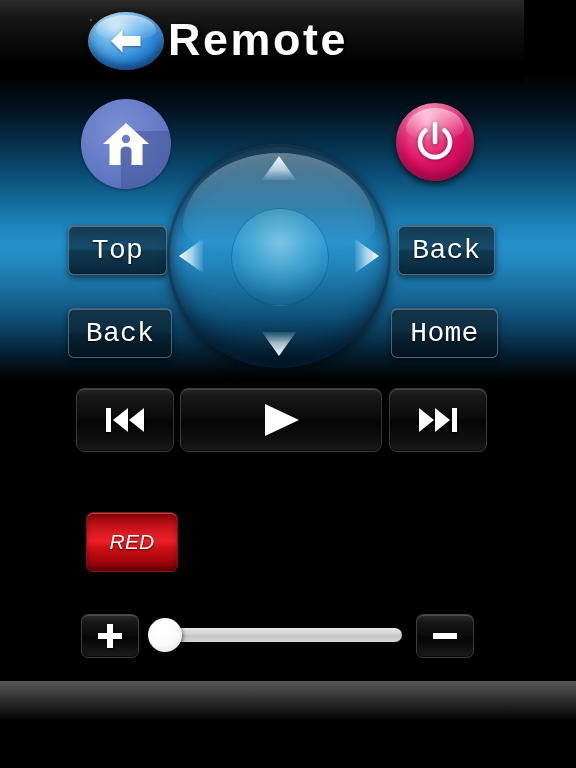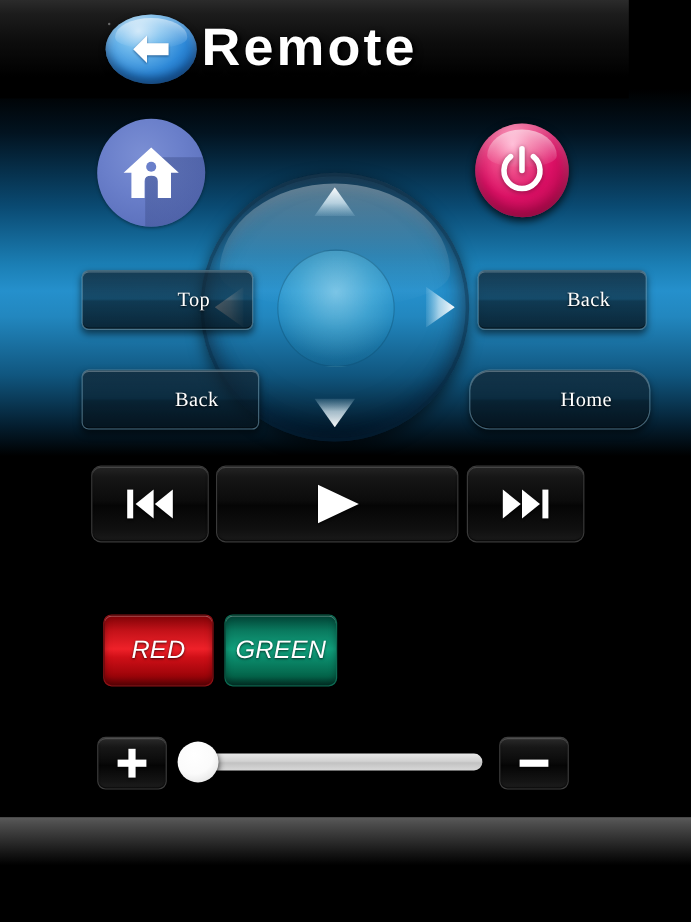--- a/index.html
+++ b/index.html
@@ -270,41 +270,40 @@
 
   
   .glass-btn {
     position: absolute;
     z-index: 6;
     display: flex;
     align-items: center;
     justify-content: center;
     border-radius: 6px;
     color: #ffffff;
-    font-size: 17px;
-    font-family: Liberation Serif, serif;
+    font-size: 28px;
+    font-family: Liberation Mono, monospace;
     letter-spacing: 0.3px;
     cursor: pointer;
     background: linear-gradient(to bottom,
         rgba(20,40,55,0.78) 0%,
         rgba(12,34,48,0.62) 48%,
         rgba(8,26,38,0.72) 52%,
         rgba(6,20,30,0.82) 100%);
     border: 1px solid rgba(150,200,225,0.42);
     box-shadow:
       0 3px 6px rgba(0,0,0,0.55),
       inset 0 1px 0 rgba(255,255,255,0.28),
       inset 0 -1px 0 rgba(0,0,0,0.45);
     text-shadow: 0 1px 2px rgba(0,0,0,0.9);
-    padding-left: 44px;
   }
   .btn-top  { left: 68px;  top: 225px; width: 97px; height: 48px; }
   .btn-back { left: 68px;  top: 308px; width: 102px; height: 48px; }
   .btn-menu { left: 398px; top: 225px; width: 95px; height: 48px; }
-  .btn-home { left: 391px; top: 308px; width: 105px; height: 48px; border-radius: 17px; }
+  .btn-home { left: 391px; top: 308px; width: 105px; height: 48px; }
 
   
   .media-row {
     position: absolute;
     left: 0;
     top: 388px;
     width: 576px;
     height: 70px;
     z-index: 6;
   }
@@ -604,21 +603,20 @@
         <path d="M4 3 L19 15 L4 27 Z" fill="#ffffff"></path>
         <path d="M20 3 L35 15 L20 27 Z" fill="#ffffff"></path>
         <rect x="37" y="3" width="5" height="24" fill="#ffffff"></rect>
       </svg>
     </div>
 
   </div>
 
   <div class="color-row">
     <div class="color-btn cb-red">RED</div>
-    <div class="color-btn cb-green">GREEN</div>
   </div>
 
   <div class="volume-row">
 
     <div class="vol-btn vol-plus">
       <svg class="vol-glyph" viewBox="0 0 28 28">
         <rect x="11" y="2" width="6" height="24" fill="#ffffff"></rect>
         <rect x="2" y="11" width="24" height="6" fill="#ffffff"></rect>
       </svg>
     </div>

